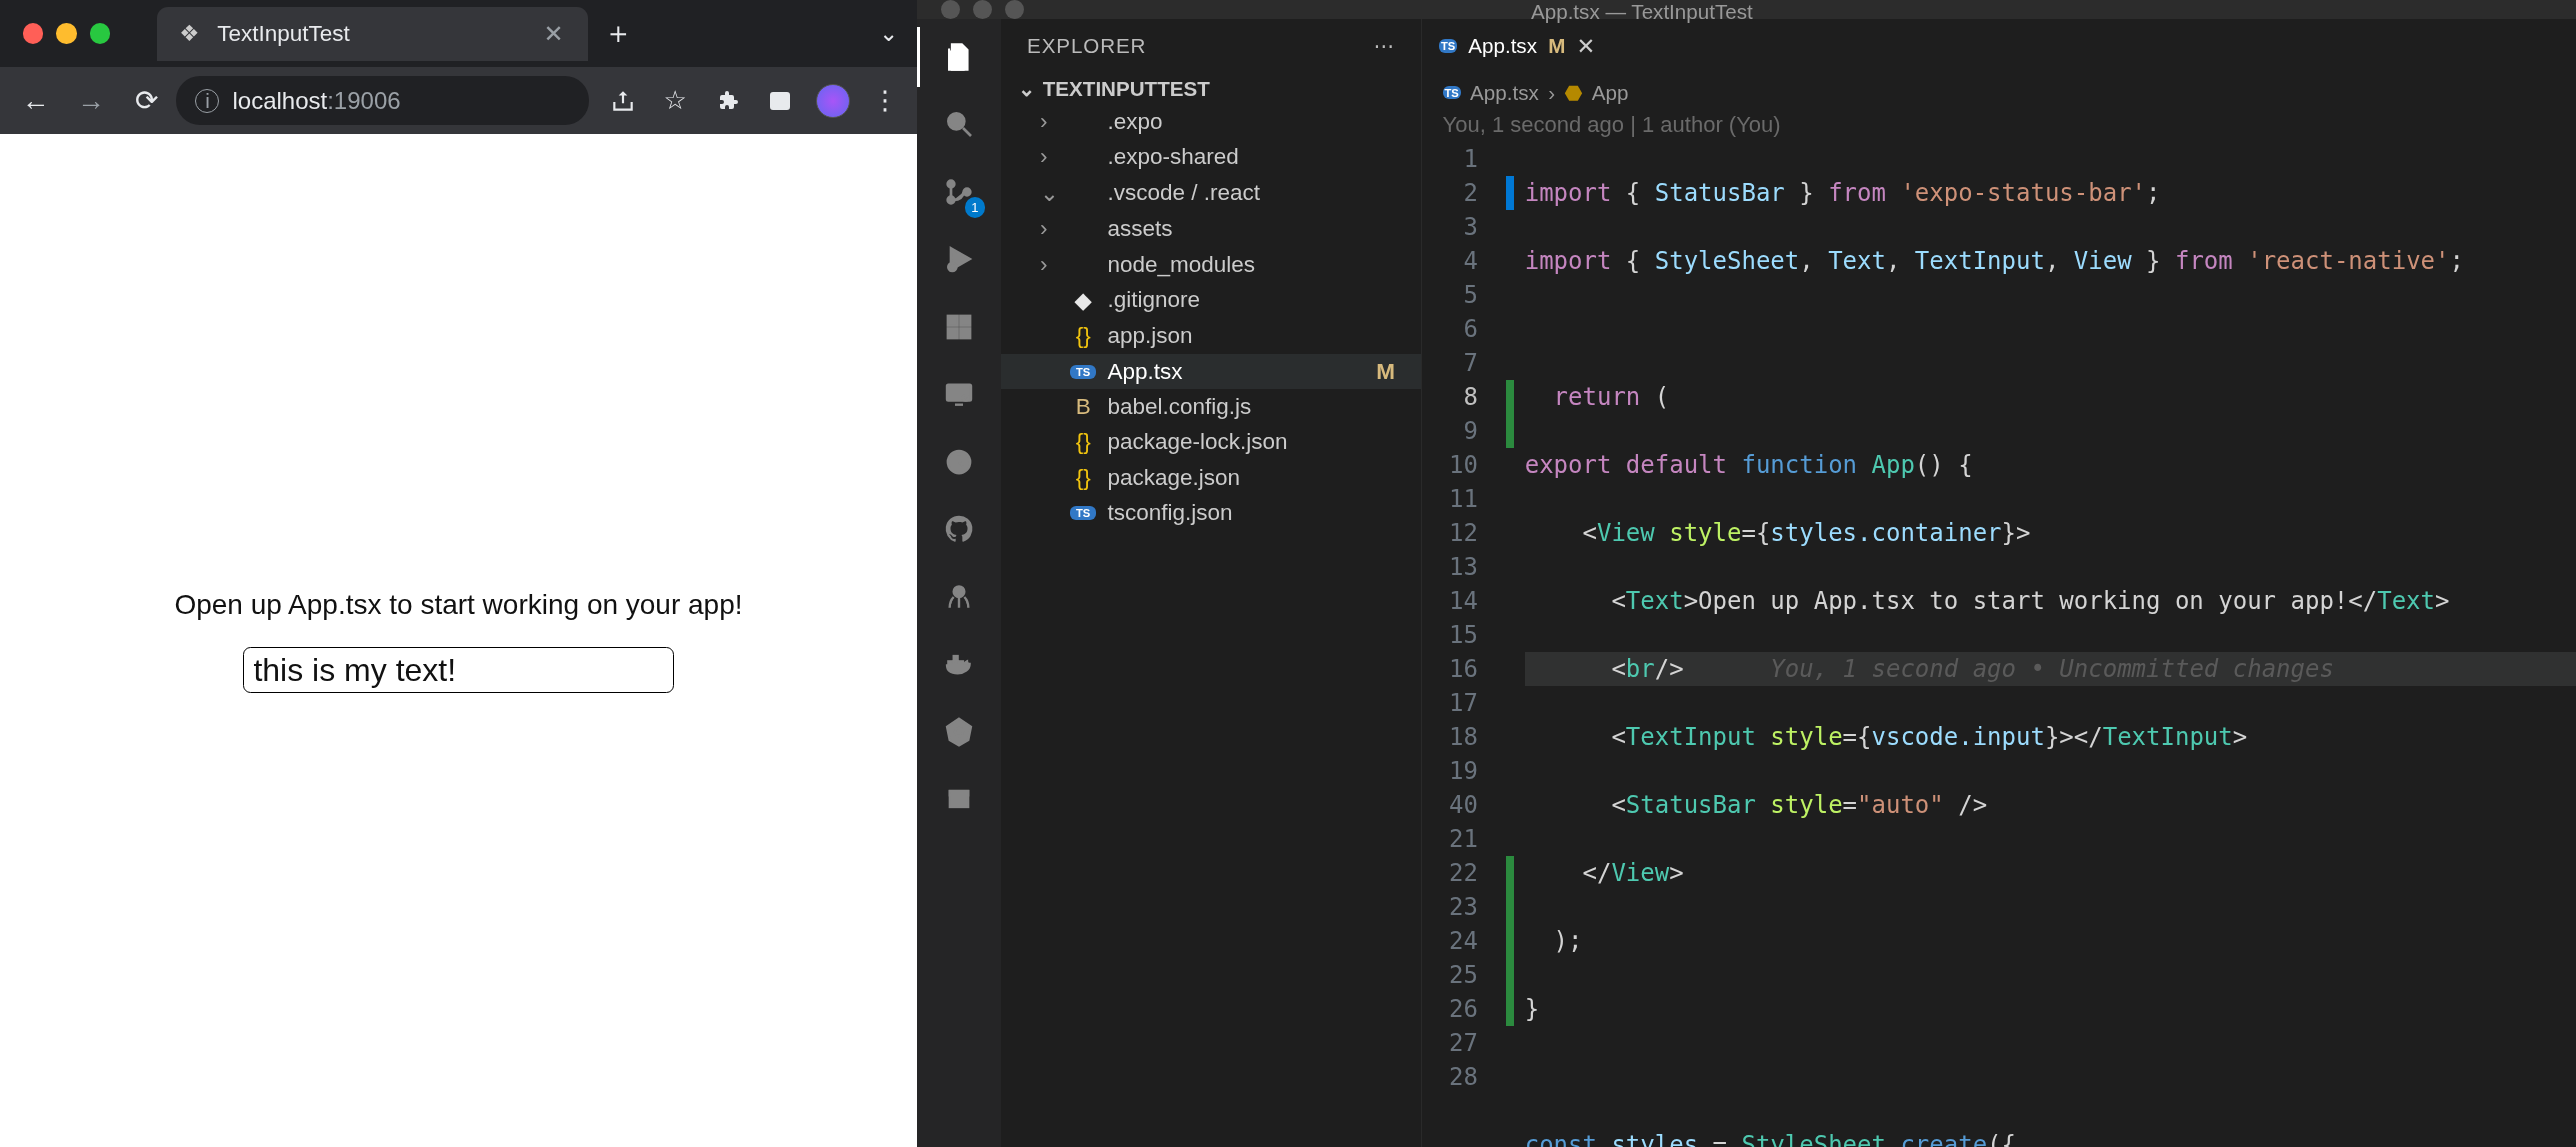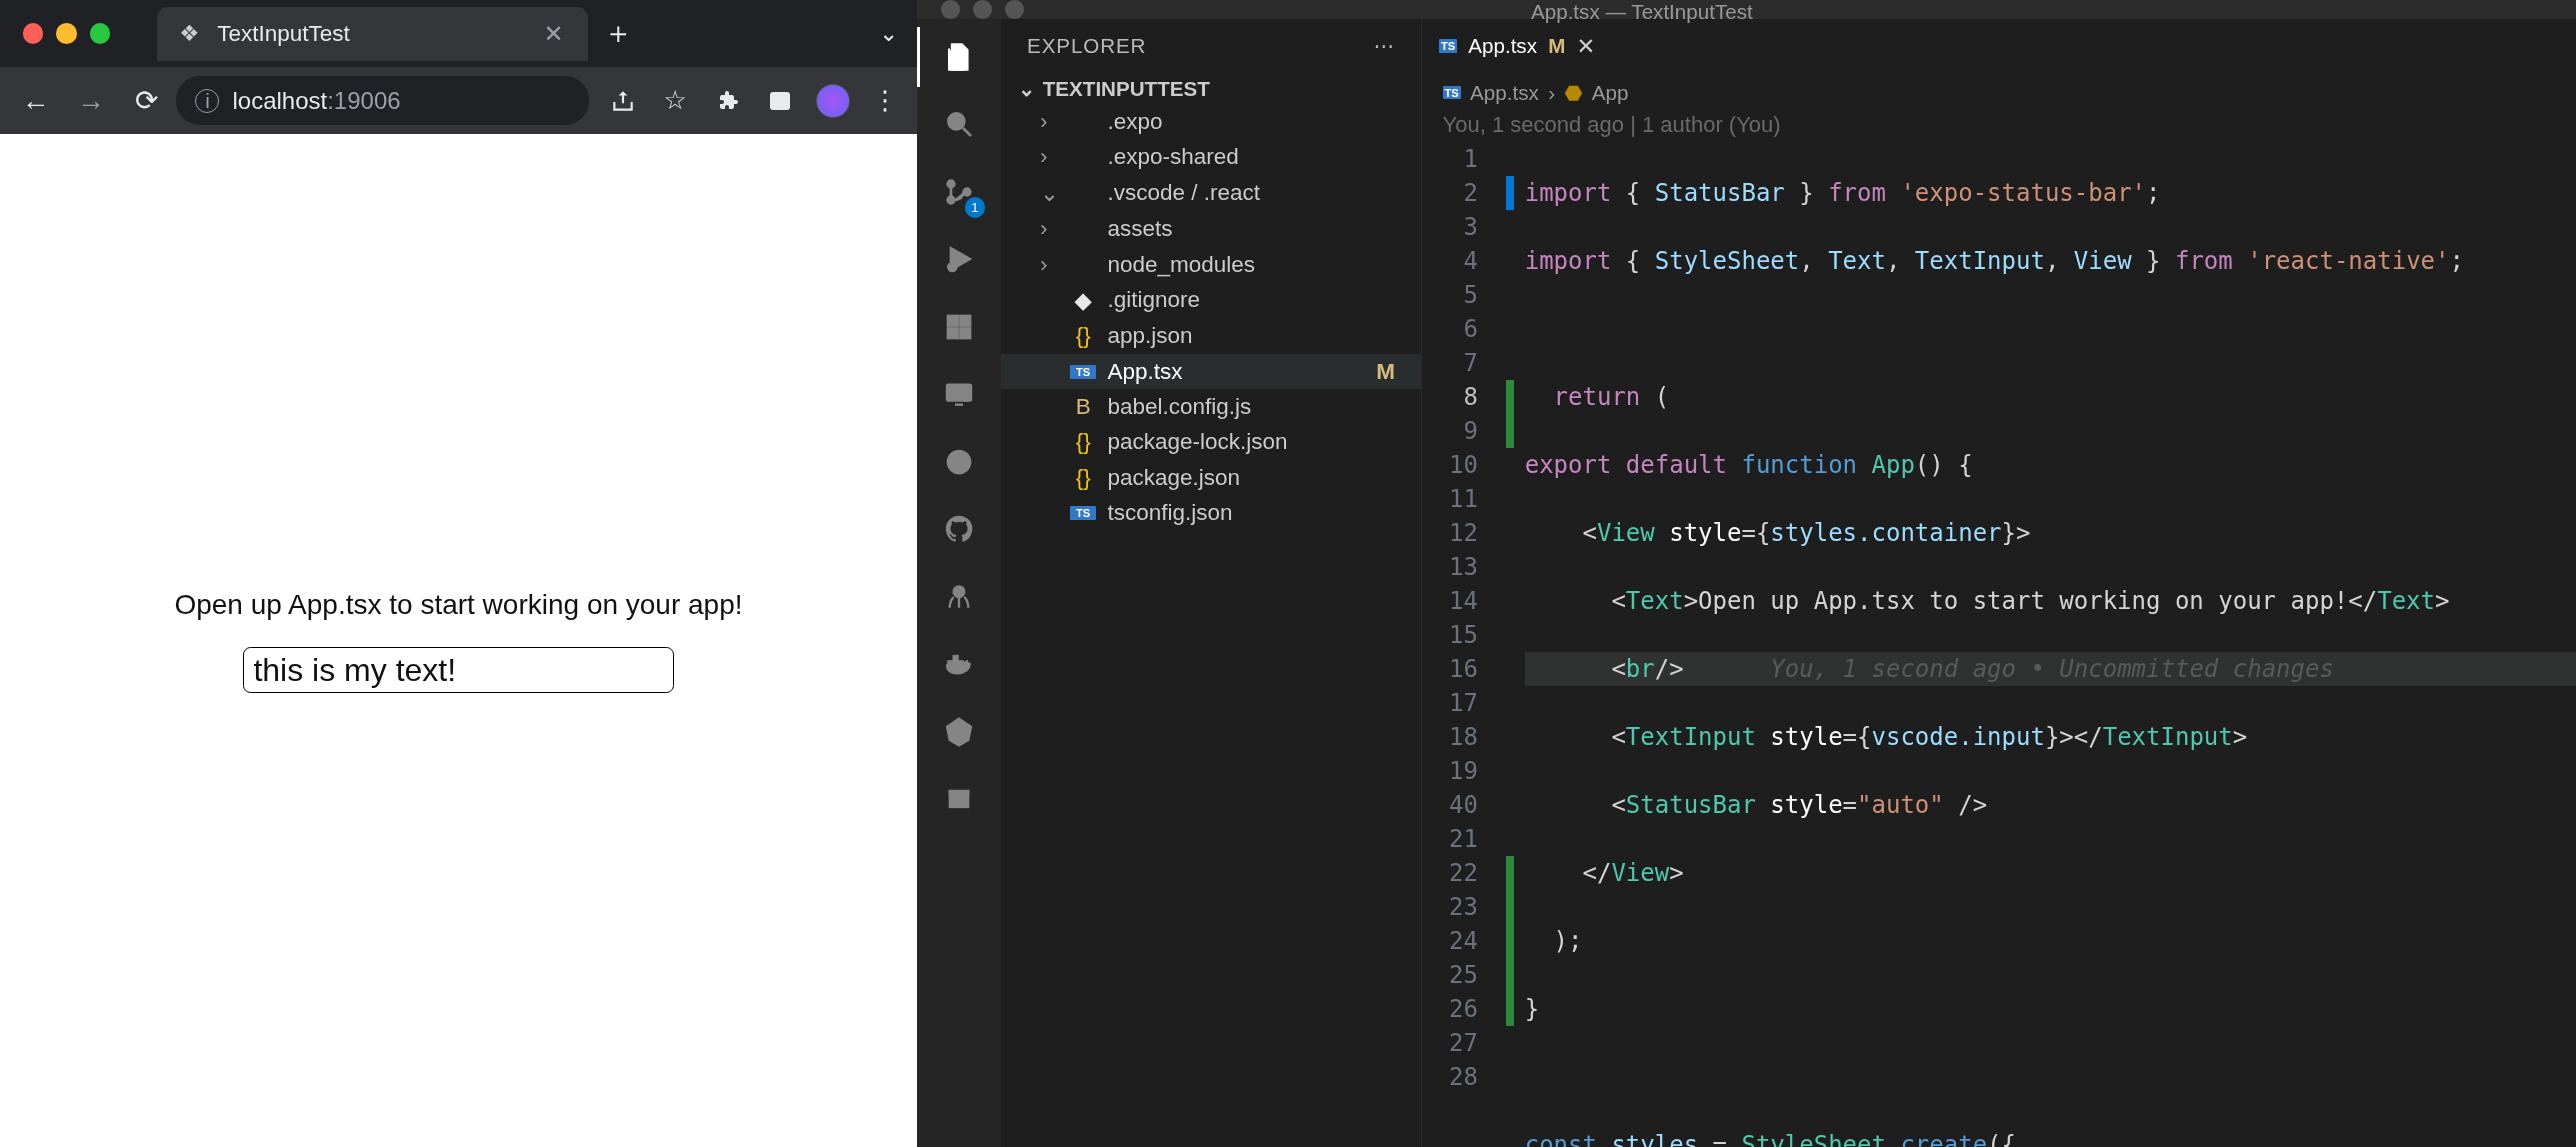--- a/index.html
+++ b/index.html
@@ -182,21 +182,21 @@
   color: #ccc;
   font-size: 22.5px;
   gap: 11.2px;
   white-space: nowrap;
 }
 .tree-item.selected { background: #2a2d2e; color: #fff; }
 .tree-item .chev { width: 19px; color: #999; }
 .tree-item .ficon { width: 26px; display:inline-flex; justify-content:center; }
 .tree-item .status { margin-left: auto; margin-right: 13px; color: #d7ba7d; font-weight: 600; }
 .ficon.json { color: #f1c40f; }
-.ficon.ts { color: #3178c6; background:#3178c6; color:#fff; font-size:11.2px; border-radius:1px; padding:0.9px 1.9px; font-weight:700; }
+.ficon.ts { color: #3178c6; background:#3178c6; color:#fff; font-size:11.2px; border-radius:6px; padding:0.9px 1.9px; font-weight:700; }
 .ficon.js { color: #d7ba7d; }
 .ficon.git { color: #e8e8e8; }
 
 .editor-area {
   flex: 1;
   display: flex;
   flex-direction: column;
   background: #1e1e1e;
 }
 .editor-tabs {
@@ -253,21 +253,21 @@
 .code .line { height: 34px; }
 .code .line.hl { background: rgba(90,93,94,0.31); }
 
 
 .kw { color: #c586c0; }
 .fn { color: #569cd6; }
 .id { color: #9cdcfe; }
 .cls { color: #4ec9b0; }
 .str { color: #ce9178; }
 .tag { color: #4ec9b0; }
-.attr { color: #ffffff; }
+.attr { color: #bef264; }
 .brace { color: #d4d4d4; }
 .punct { color: #d4d4d4; }
 .ghost { color: #5a5a5a; font-style: italic; }
 
 svg { fill: currentColor; }
 </style>
 </head>
 <body>
 
 <div class="browser">

